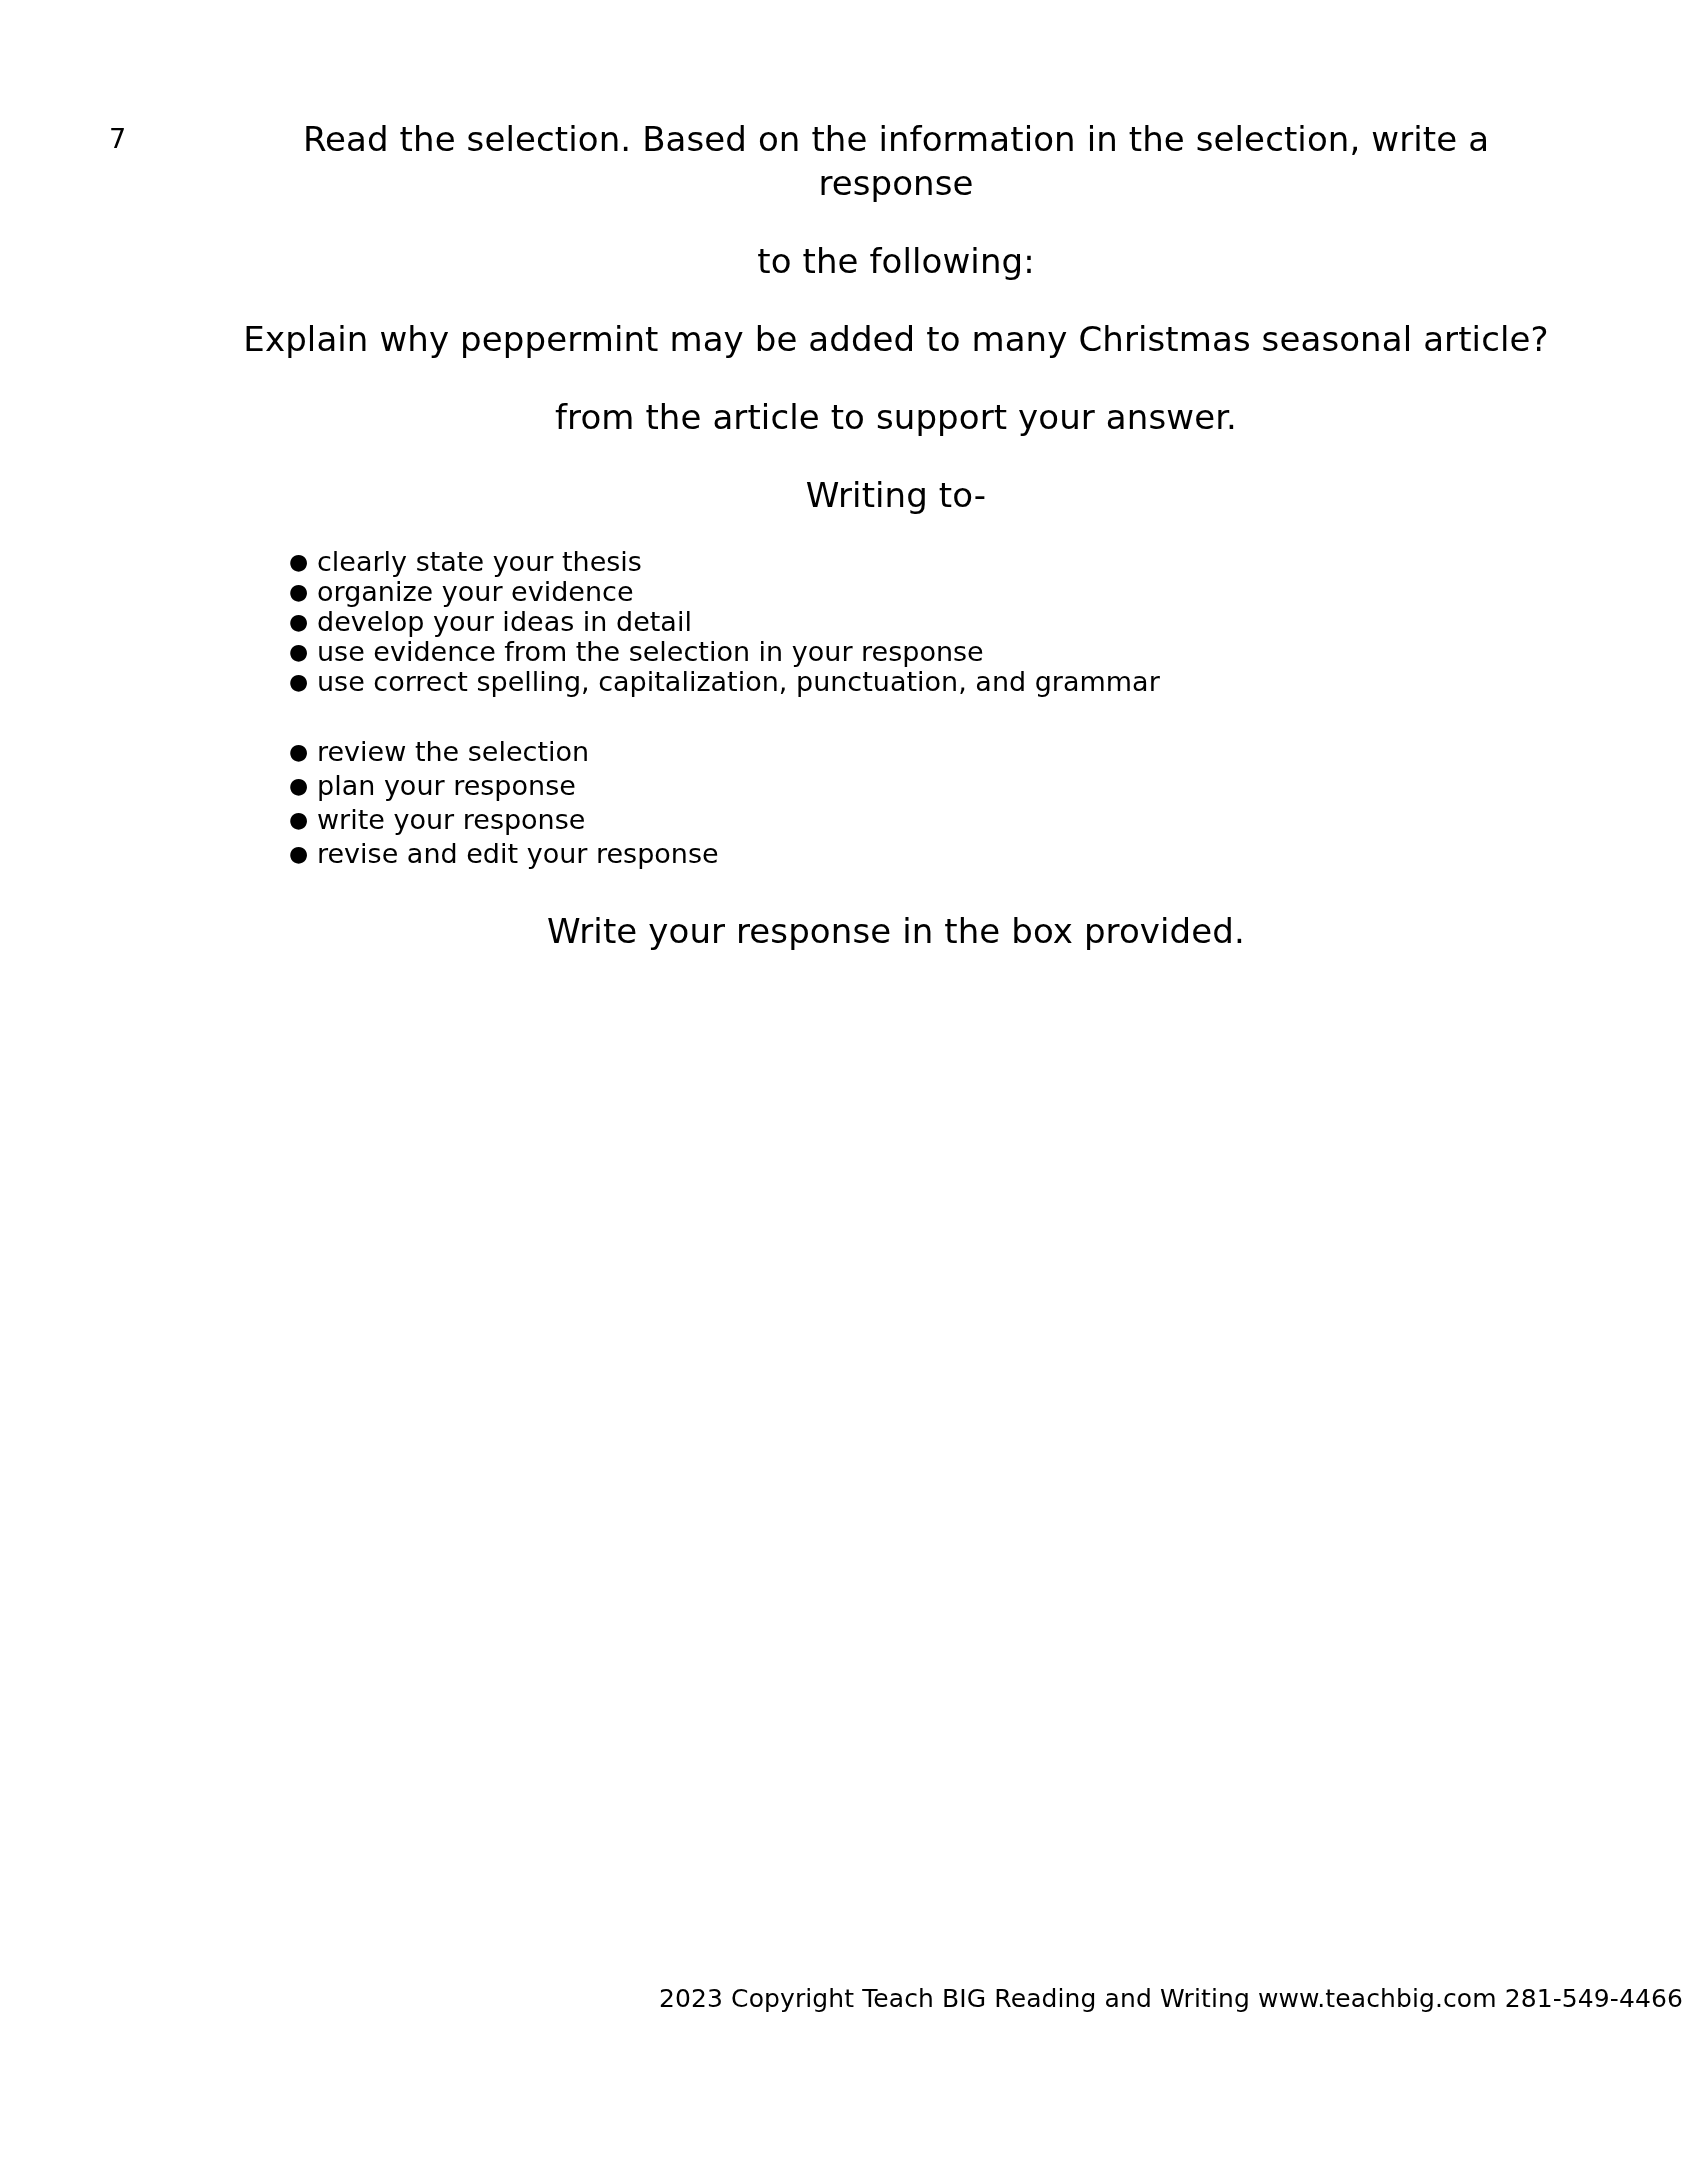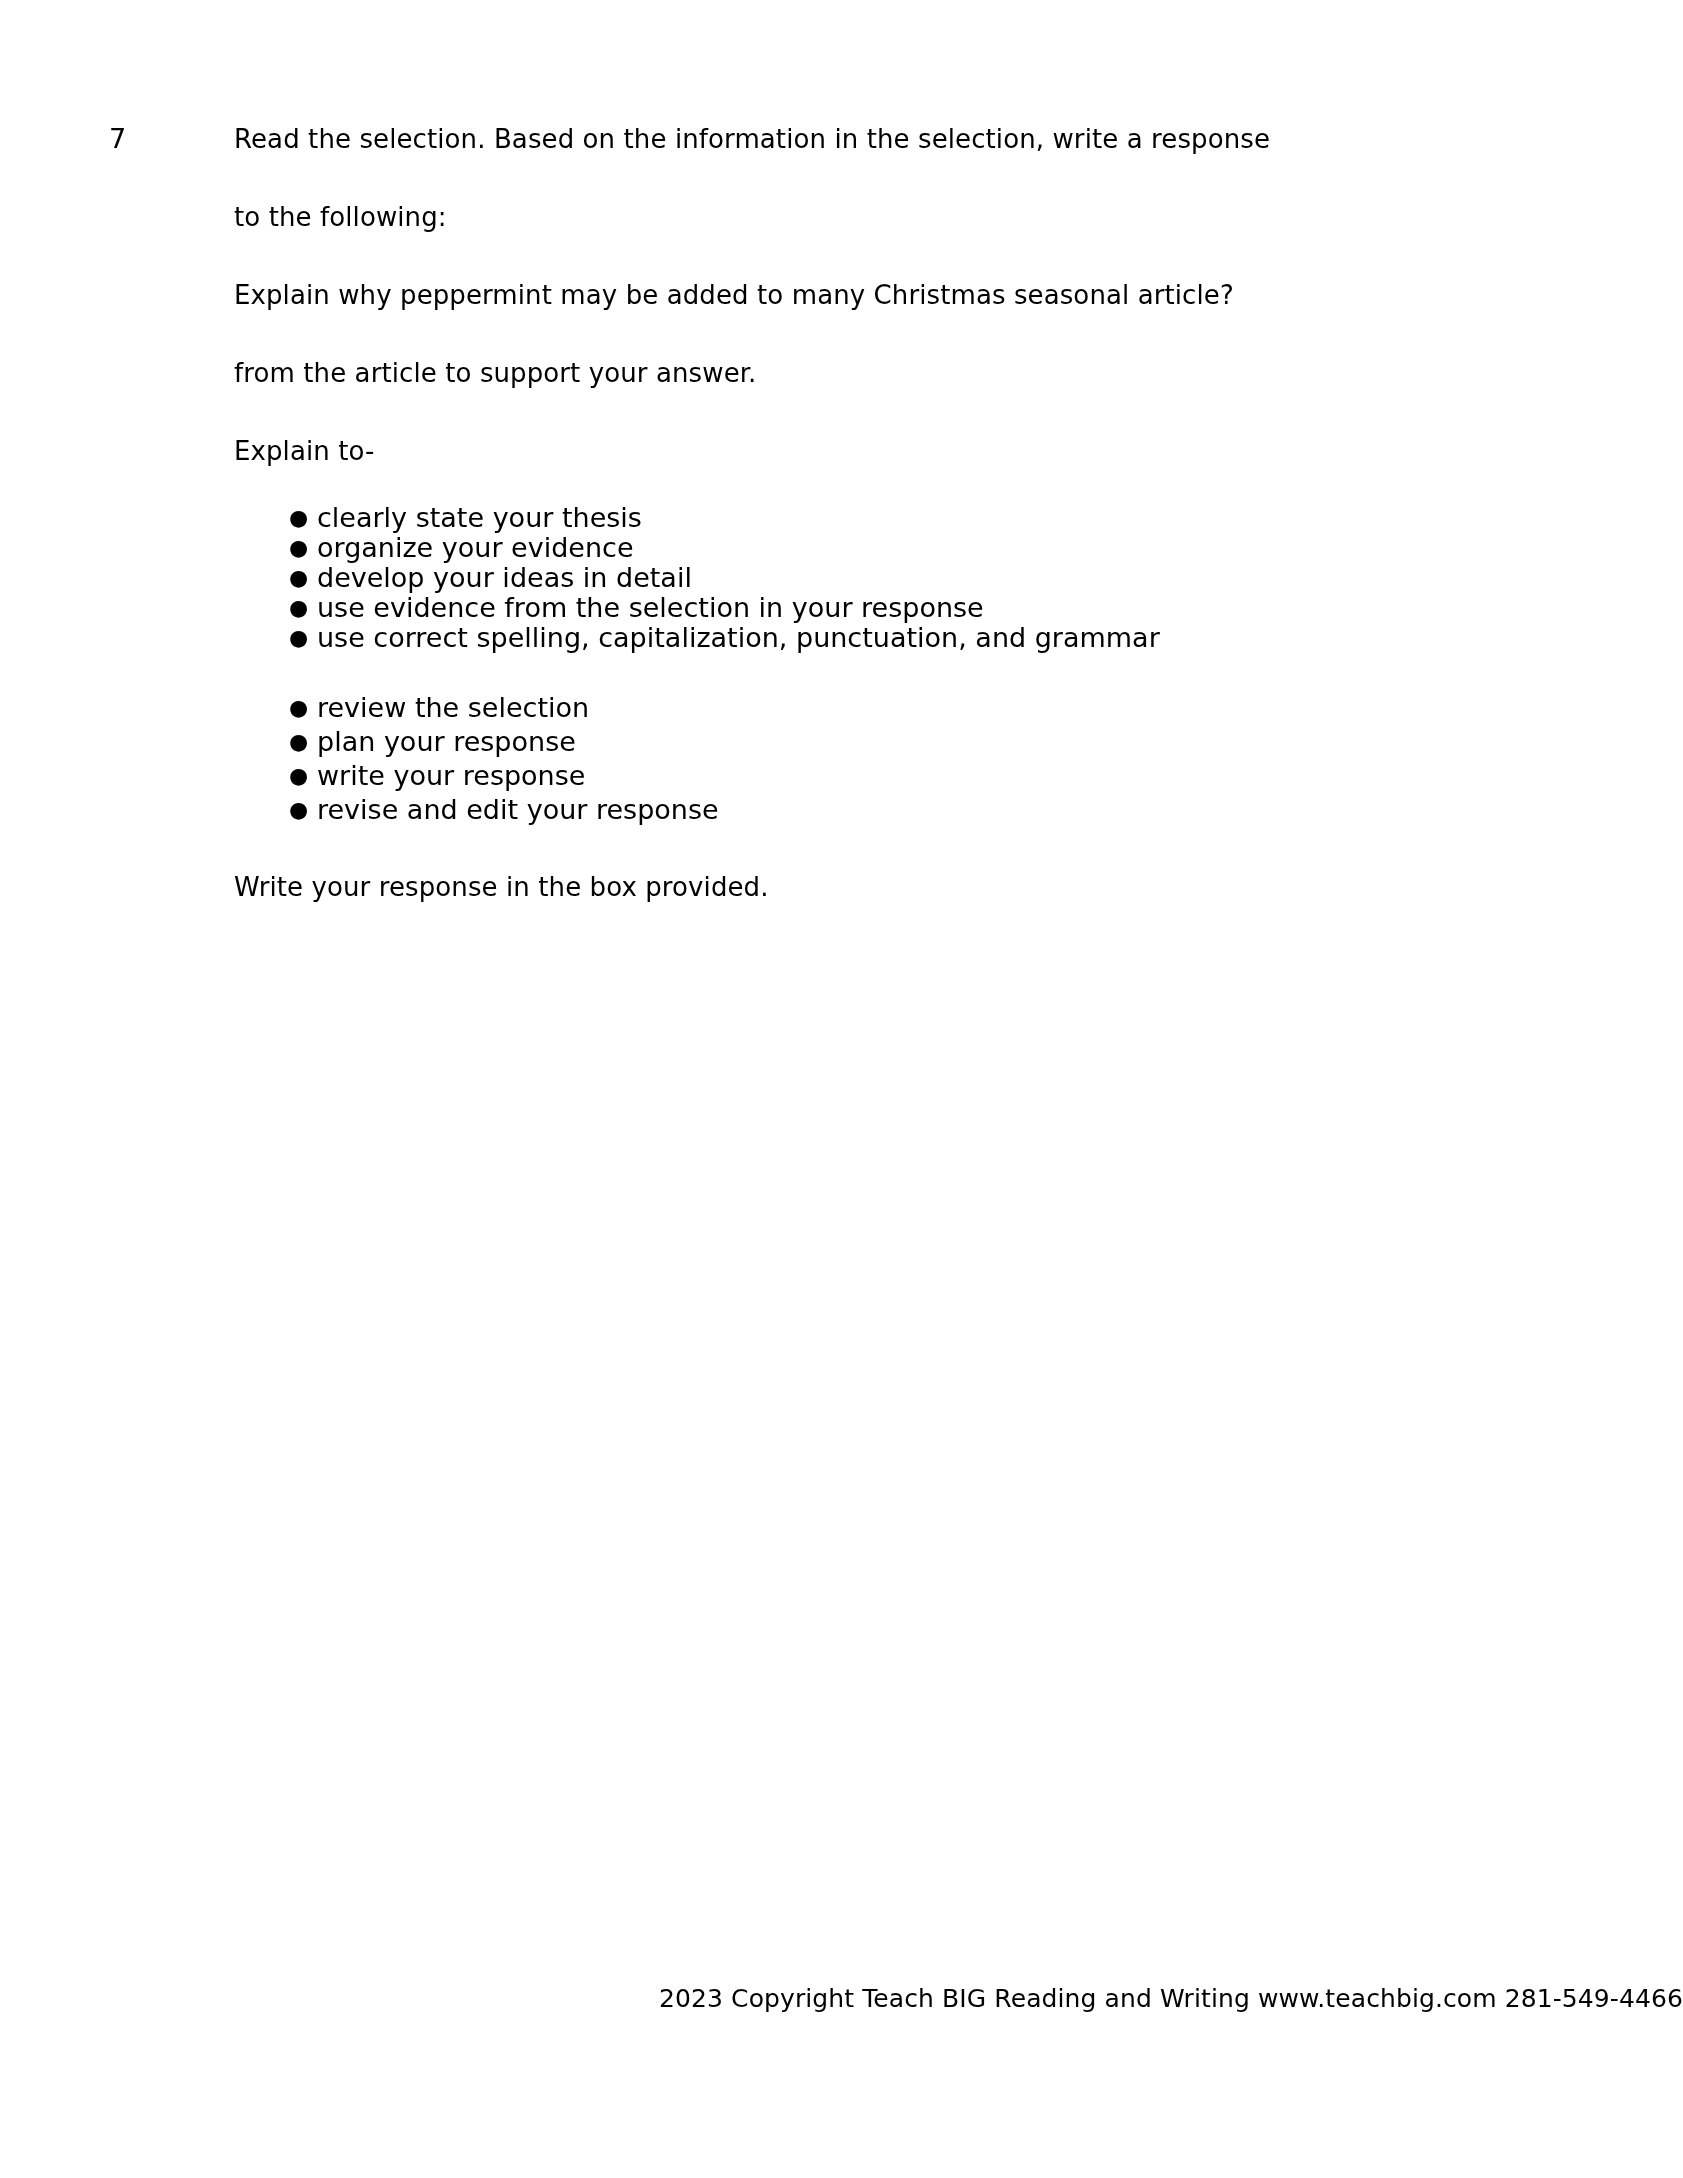--- a/index.html
+++ b/index.html
@@ -36,24 +36,25 @@
     text-align: left;
   }
   .prompt-body {
     position: absolute;
     left: 109px;
     top: 0;
     width: 1356px;
   }
 
   .para {
-    font-size: 26px;
+    font-size: 34px;
     line-height: 44px;
     margin: 16px;
     letter-spacing: 0.1px;
+    text-align: center;
   }
   .para + .para {
     margin-top: 34px;
   }
   .para-tight {
     margin-top: 0;
   }
 
   
   ul.bullets {
@@ -120,21 +121,21 @@
 
       <p class="para para-tight">Read the selection. Based on the information in the selection, write a response</p>
 
       <p class="para para-tight">to the following:</p>
 
       <p class="para">Explain why peppermint may be added to many Christmas seasonal article?</p>
 
 
       <p class="para para-tight">from the article to support your answer.</p>
 
-      <p class="para">Explain to-</p>
+      <p class="para">Writing to-</p>
 
       <ul class="bullets list-remember">
         <li>
           <span class="dot">●</span>
           <span>clearly state your thesis</span>
         </li>
         <li>
           <span class="dot">●</span>
           <span>organize your evidence</span>
         </li>

